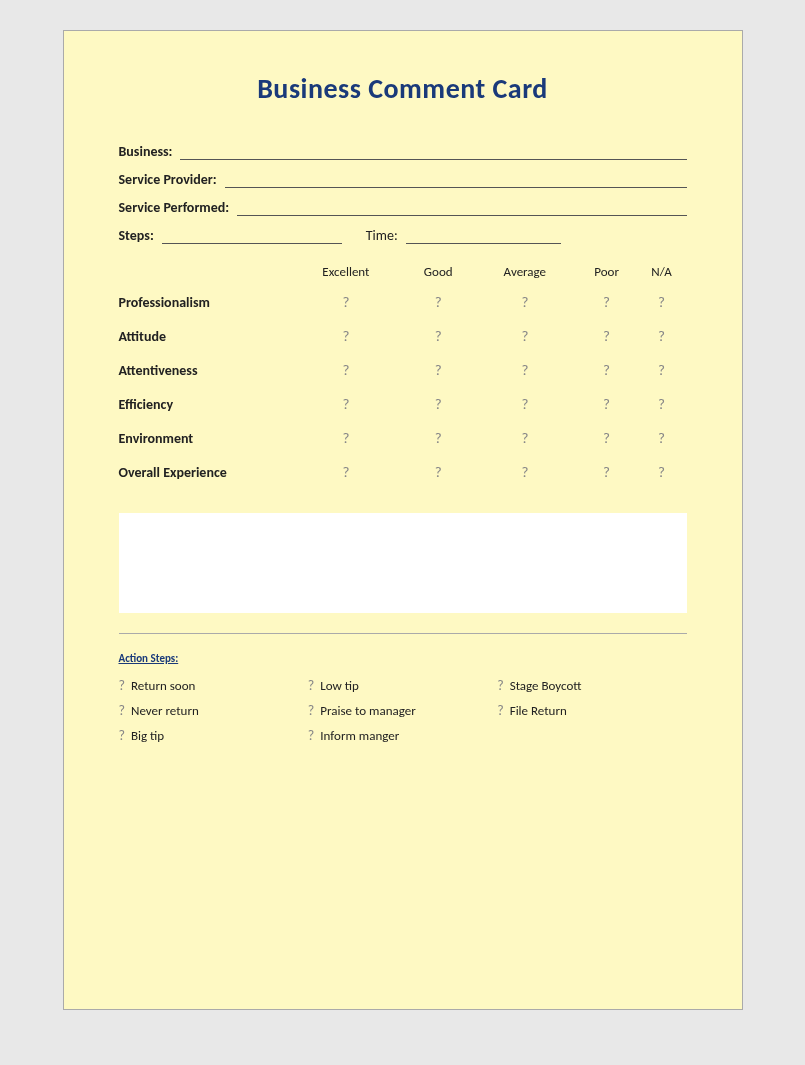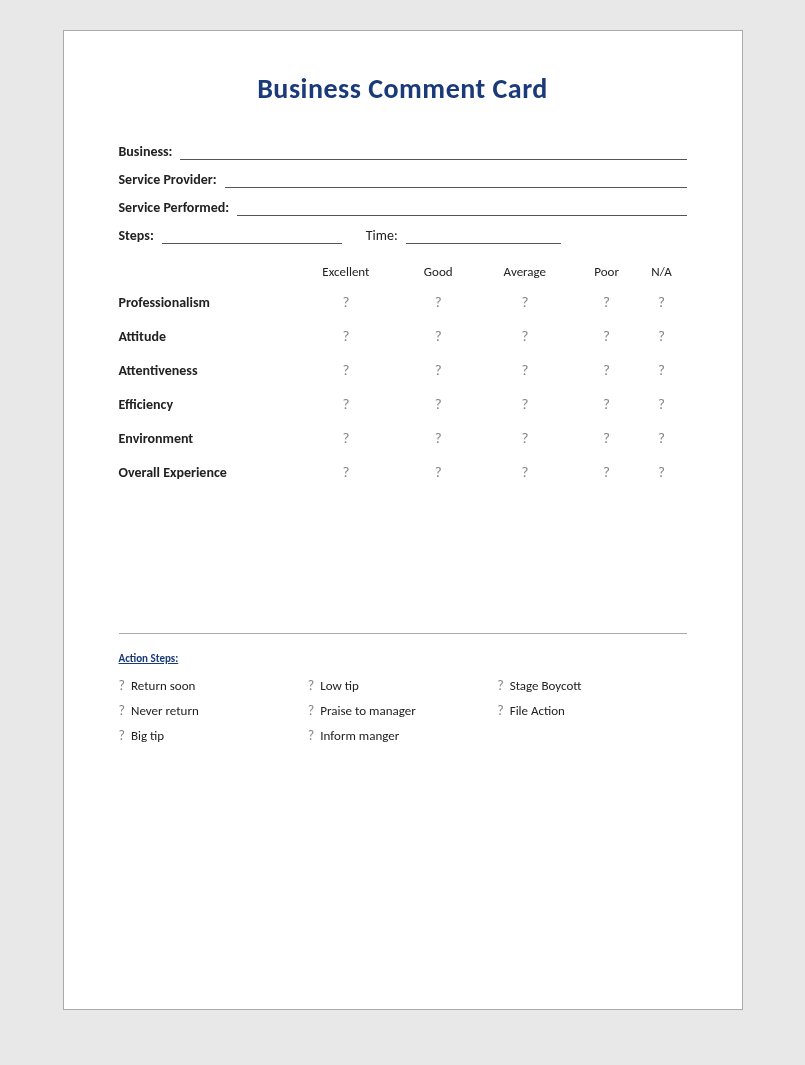--- a/index.html
+++ b/index.html
@@ -6,21 +6,21 @@
     body {
       background: #e8e8e8;
       font-family: Calibri, 'Segoe UI', Arial, sans-serif;
       display: flex;
       justify-content: center;
       align-items: flex-start;
       min-height: 1065px;
       padding: 30px 0;
     }
     .card {
-      background: #ffffff;
+      background: #fef9c3;
       border: 1.5px solid #aaa;
       width: 680px;
       min-height: 980px;
       padding: 40px 55px 40px 55px;
       position: relative;
     }
     .title {
       text-align: center;
       font-size: 28px;
       font-weight: bold;
@@ -277,21 +277,21 @@
       <div class="action-item">
         <span class="check-symbol">?</span>
         <span>Never return</span>
       </div>
       <div class="action-item">
         <span class="check-symbol">?</span>
         <span>Praise to manager</span>
       </div>
       <div class="action-item">
         <span class="check-symbol">?</span>
-        <span>File Action</span>
+        <span>File Return</span>
       </div>
 
       <div class="action-item">
         <span class="check-symbol">?</span>
         <span>Big tip</span>
       </div>
       <div class="action-item">
         <span class="check-symbol">?</span>
         <span>Inform manger</span>
       </div>

